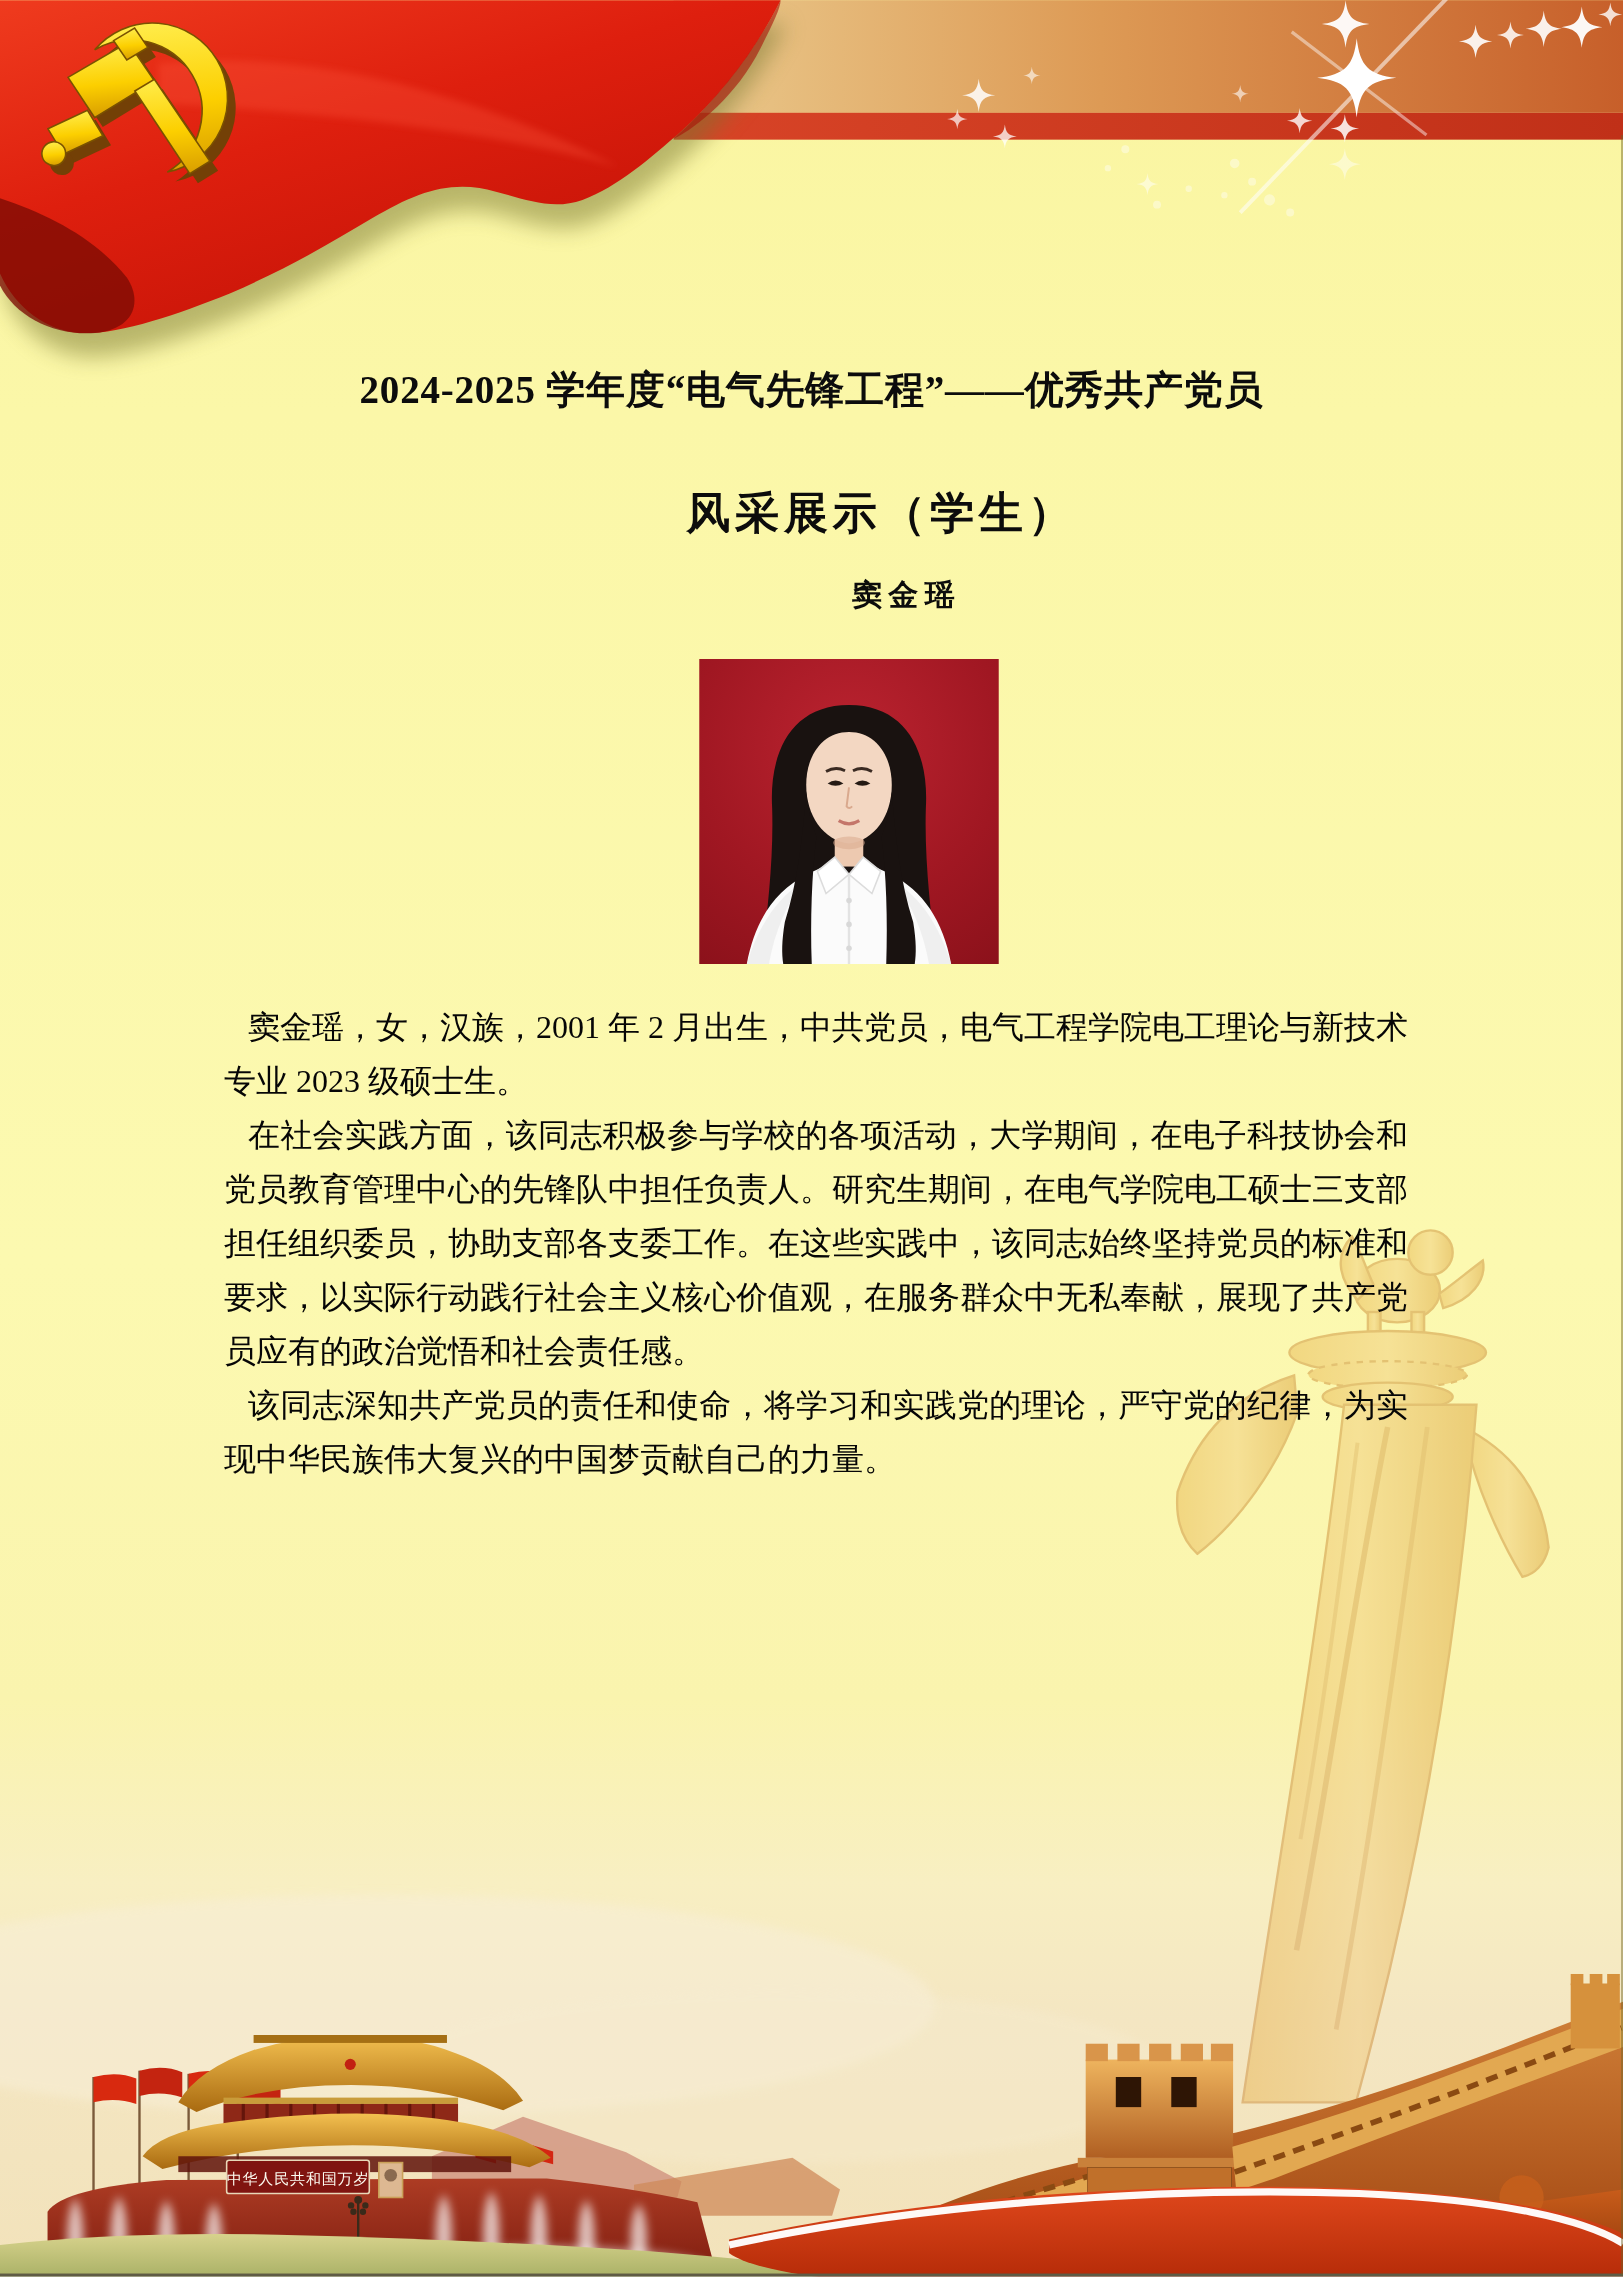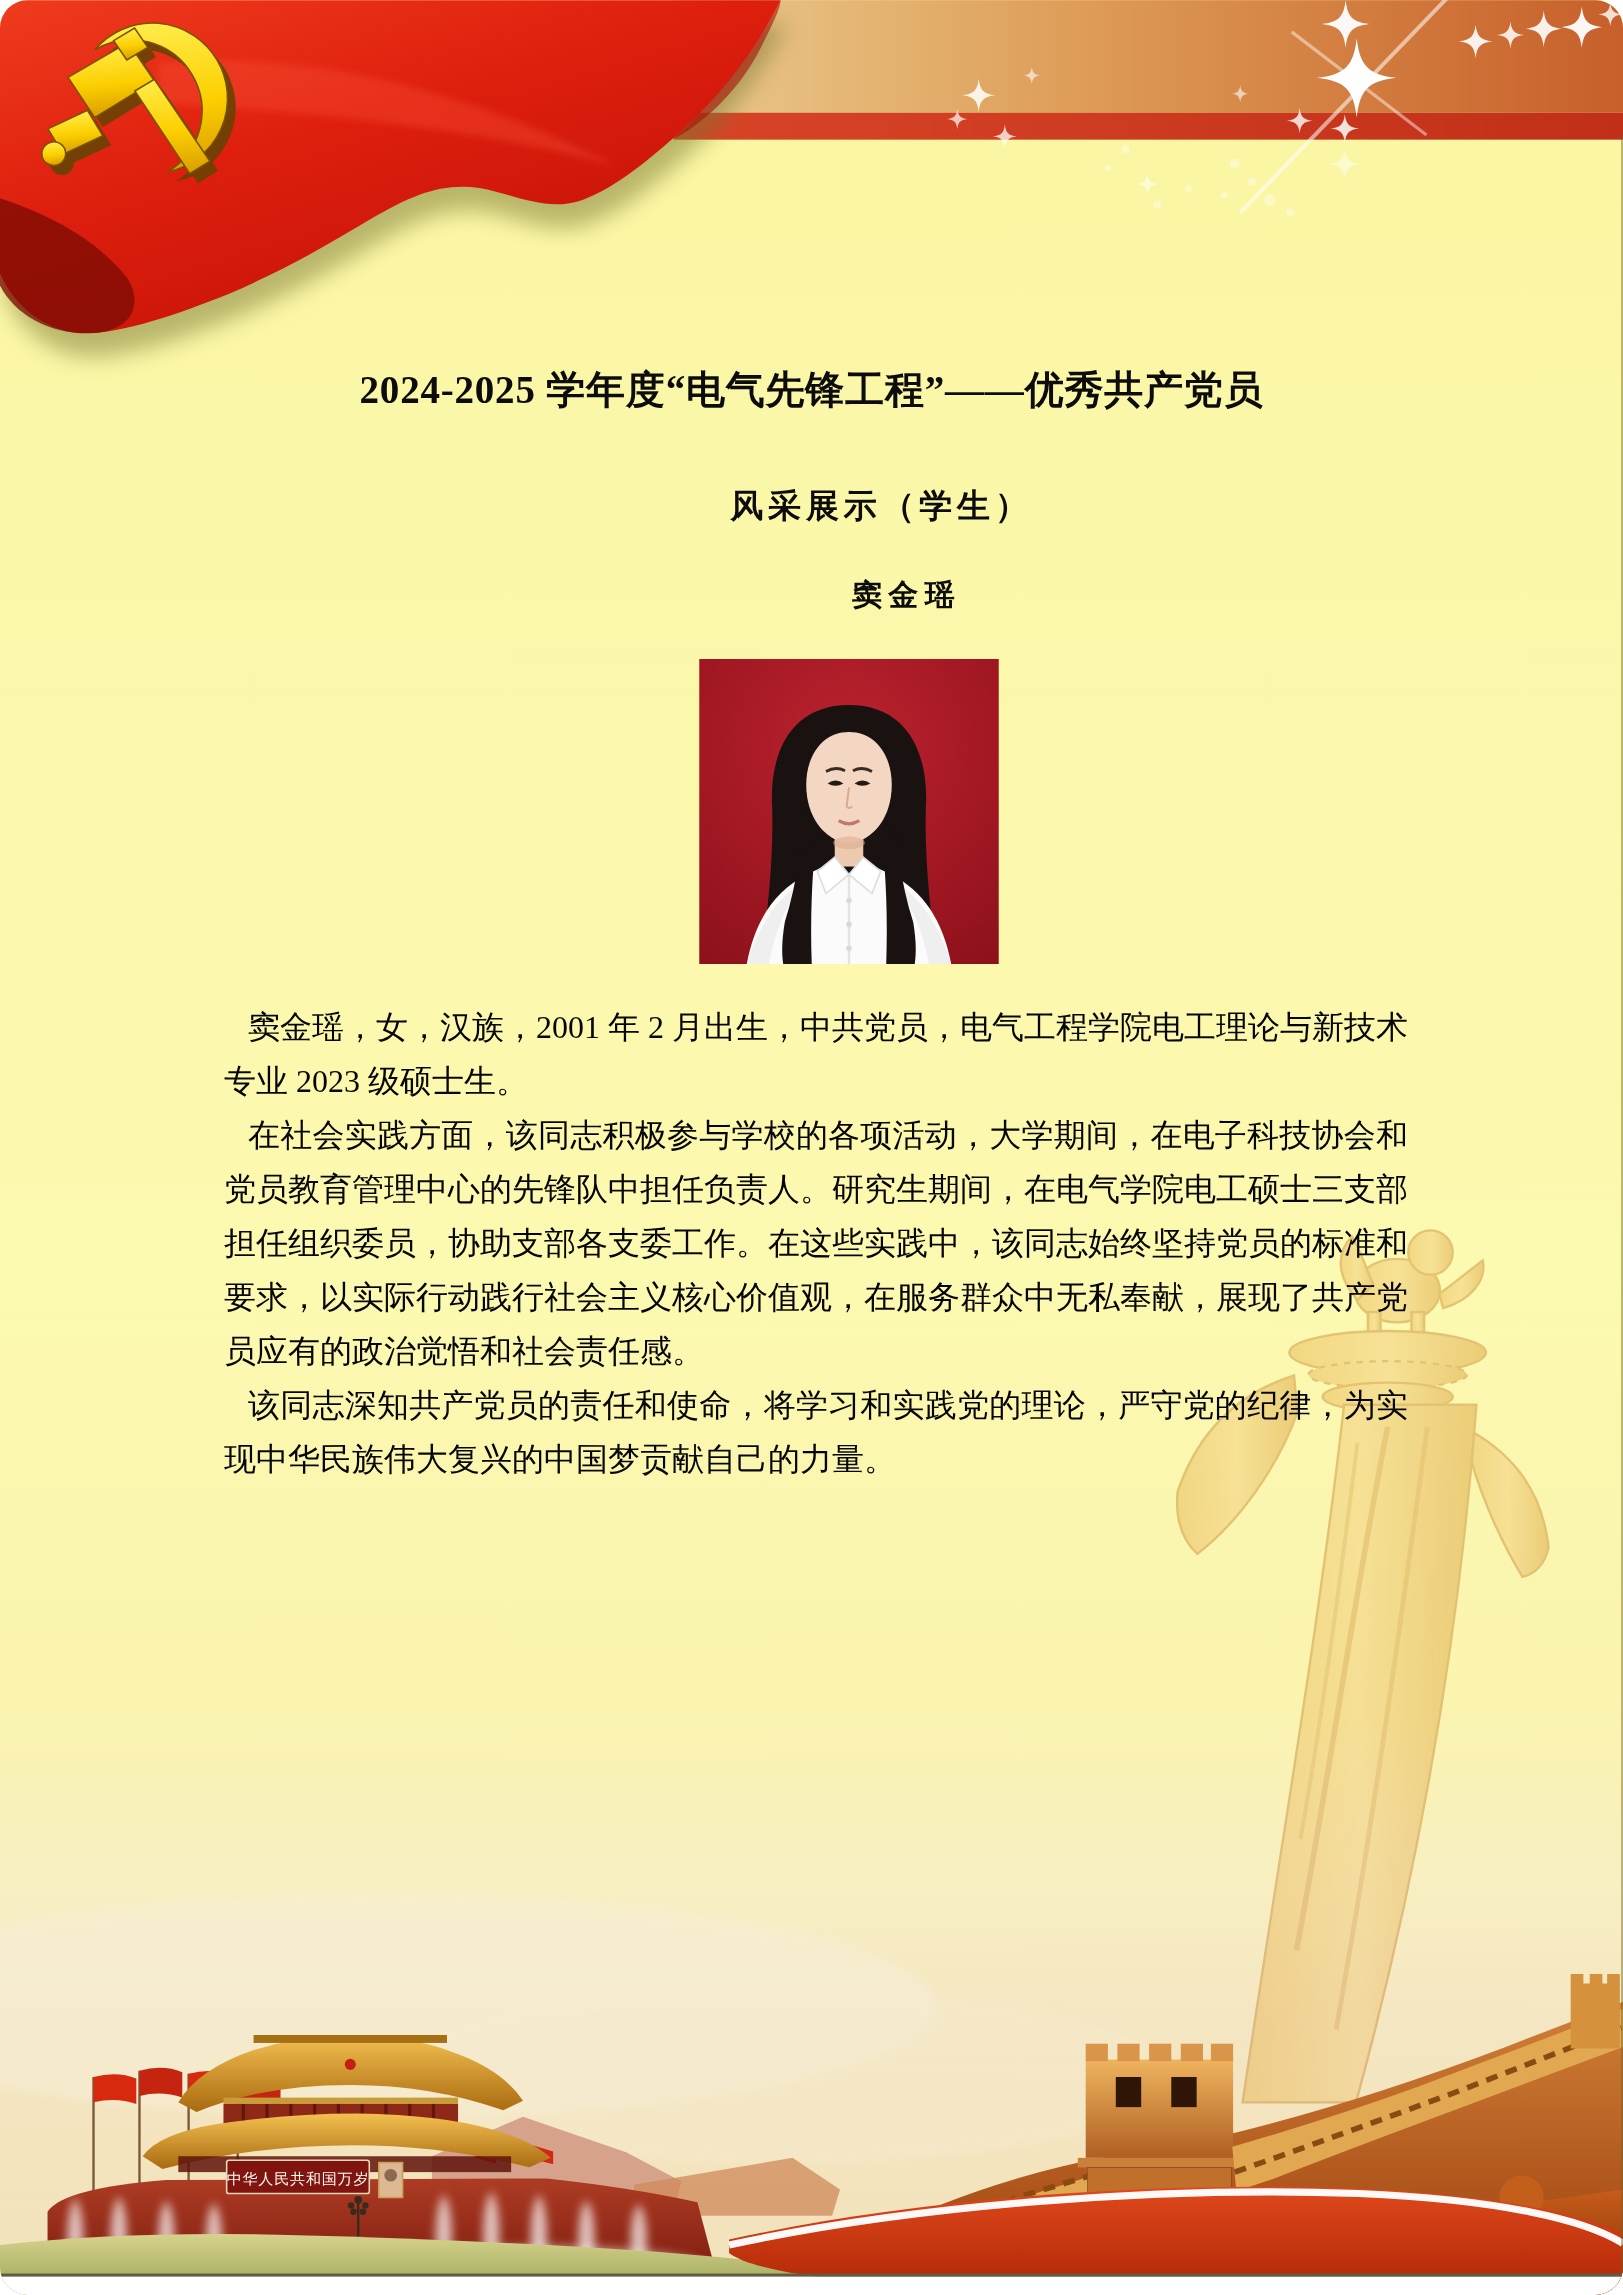--- a/index.html
+++ b/index.html
@@ -1,30 +1,29 @@
 <!DOCTYPE html>
 <html style="font-size:12.7px"><head>
 <meta charset="utf-8">
 <style>
   html,body { margin:0; padding:0; background:#ffffff; }
   .page {
     position:relative; width:1623px; height:2295px; overflow:hidden;
     font-family:"Liberation Serif","DejaVu Serif",serif;
     background:linear-gradient(180deg,#faf5a0 0%,#fbf7a8 18%,#fcf9b0 55%,#faf4ae 74%,#f8efc2 82%,#f4e6c2 88%,#f2e2ba 100%);
-    border-radius:28px;
   }
   svg { display:block; }
   .abs { position:absolute; }
   .top-decor { left:0; top:0; z-index:1; }
   .title-line {
     position:absolute; left:0; width:100%; text-align:center; z-index:3;
     font-weight:bold; color:#0c0c0c; white-space:nowrap;
   }
   #title1 { top:363px; font-size:39px; letter-spacing:0.8px; }
-  #title2 { top:484px; font-size:33px; left:50%; width:auto; transform:translateX(calc(-50% + 70px)); letter-spacing:4.8px;text-align:center; }
+  #title2 { top:484px; font-size:44px; left:50%; width:auto; transform:translateX(calc(-50% + 70px)); letter-spacing:4.8px;text-align:center; }
   #personName { top:575px; font-size:30px; left:50%; width:auto; transform:translateX(calc(-50% + 63px)); letter-spacing:6.3px;margin-left:32px; }
   .photo-svg { left:699px; top:659px; z-index:3; }
   .huabiao-svg { left:1015px; top:1205px; z-index:2; opacity:0.45; }
   .body-text {
     position:absolute; left:224px; top:1000px; width:1184px; height:912px; z-index:4;
     font-size:32px; line-height:54px; color:#060606; overflow:hidden;
     text-align:justify; text-justify:inter-character;
   }
   .body-text p { margin:0; padding:0; text-indent:24px;font-family:Liberation Serif, serif; }
   .montage-svg { left:0; top:1839px; z-index:5; }

